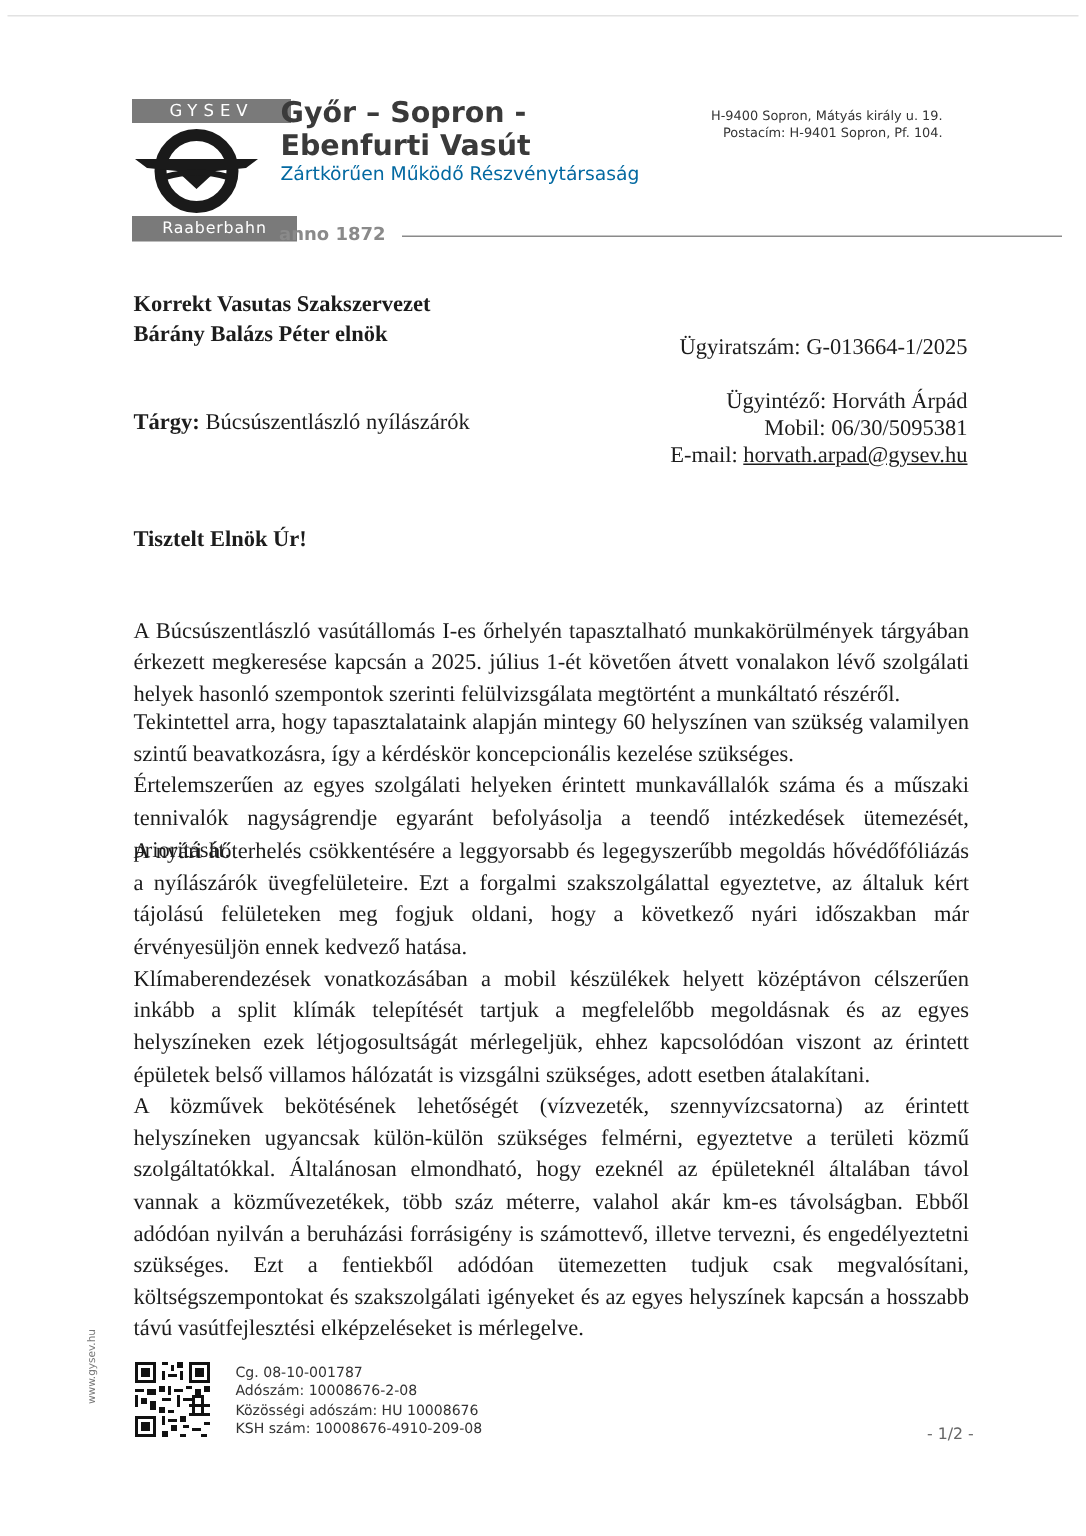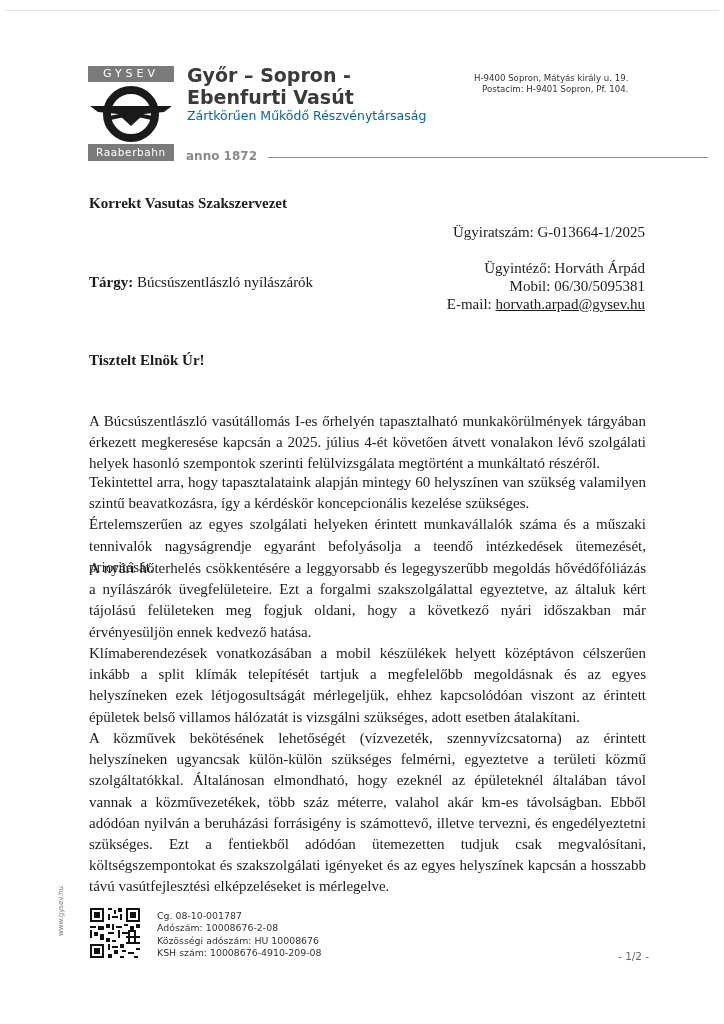--- a/index.html
+++ b/index.html
@@ -3,23 +3,23 @@
   <meta charset="utf-8">
   <style>
     * { box-sizing: border-box; margin: 0; padding: 0; }
     html, body { width: 724px; height: 1024px; background: #ffffff; overflow: hidden; }
     body { position: relative; font-family: "Liberation Serif", serif; color: #1c1c1c; }
 
     .top-rule { position: absolute; left: 5px; top: 10px; width: 714px; height: 1px; background: #e2e2e2; }
 
     
     .logo { position: absolute; left: 88px; top: 66px; width: 86px; height: 96px; }
-    .logo .band-top { position: absolute; left: 0; top: 0; width: 86px; height: 16px; background: #7a7a7a; color: #fff;
+    .logo .band-top { position: absolute; left: 0; top: 0; width: 106px; height: 16px; background: #7a7a7a; color: #fff;
       font-family: "DejaVu Sans", sans-serif; font-size: 11px; letter-spacing: 4px; text-align: center; line-height: 16px; }
-    .logo .band-bottom { position: absolute; left: 0; top: 78px; width: 86px; height: 17px; background: #7a7a7a; color: #fff;
+    .logo .band-bottom { position: absolute; left: 0; top: 78px; width: 110px; height: 17px; background: #7a7a7a; color: #fff;
       font-family: "DejaVu Sans", sans-serif; font-size: 10.5px; letter-spacing: 0.6px; text-align: center; line-height: 17px; }
     .logo svg { position: absolute; left: 0; top: 16px; }
 
     .company-name { position: absolute; left: 187px; top: 64px; width: 270px; font-family: "DejaVu Sans", sans-serif;
       font-weight: bold; font-size: 19px; line-height: 22px; color: #3a3a3a; }
     .company-sub { position: absolute; left: 187px; top: 108px; font-family: "DejaVu Sans", sans-serif; font-size: 12.5px; color: #0369a1; }
     .anno { position: absolute; left: 186px; top: 149px; font-family: "DejaVu Sans", sans-serif; font-weight: bold;
       font-size: 12px; color: #8a8a8a; }
     .anno-rule { position: absolute; left: 268px; top: 157px; width: 440px; height: 1px; background: #8a8a8a; }
     .address { position: absolute; left: 474px; top: 73px; font-family: "DejaVu Sans", sans-serif; font-size: 8.6px;
@@ -73,36 +73,37 @@
 <div class="anno">anno 1872</div>
 <div class="anno-rule"></div>
 
 <div class="address">
   <div>H-9400 Sopron, Mátyás király u. 19.</div>
   <div>Postacím: H-9401 Sopron, Pf. 104.</div>
 </div>
 
 <div class="recipient">
   <div class="b">Korrekt Vasutas Szakszervezet</div>
+  <div class="b">Bárány Balázs Péter elnök</div>
 </div>
 
 <div class="subject">
   <span class="b">Tárgy:</span><span> Búcsúszentlászló nyílászárók</span>
 </div>
 
 <div class="ref">Ügyiratszám: G-013664-1/2025</div>
 <div class="handler">
   <div>Ügyintéző: Horváth Árpád</div>
   <div>Mobil: 06/30/5095381</div>
   <div><span>E-mail: </span><a href="#">horvath.arpad@gysev.hu</a></div>
 </div>
 
 <div class="salutation">Tisztelt Elnök Úr!</div>
 
-<div class="body-text p1">A Búcsúszentlászló vasútállomás I-es őrhelyén tapasztalható munkakörülmények tárgyában érkezett megkeresése kapcsán a 2025. július 4-ét követően átvett vonalakon lévő szolgálati helyek hasonló szempontok szerinti felülvizsgálata megtörtént a munkáltató részéről.</div>
+<div class="body-text p1">A Búcsúszentlászló vasútállomás I-es őrhelyén tapasztalható munkakörülmények tárgyában érkezett megkeresése kapcsán a 2025. július 1-ét követően átvett vonalakon lévő szolgálati helyek hasonló szempontok szerinti felülvizsgálata megtörtént a munkáltató részéről.</div>
 <div class="body-text p2">
   <div>Tekintettel arra, hogy tapasztalataink alapján mintegy 60 helyszínen van szükség valamilyen szintű beavatkozásra, így a kérdéskör koncepcionális kezelése szükséges.</div>
   <div>Értelemszerűen az egyes szolgálati helyeken érintett munkavállalók száma és a műszaki tennivalók nagyságrendje egyaránt befolyásolja a teendő intézkedések ütemezését, prioritását.</div>
 </div>
 <div class="body-text p4">A nyári hőterhelés csökkentésére a leggyorsabb és legegyszerűbb megoldás hővédőfóliázás a nyílászárók üvegfelületeire. Ezt a forgalmi szakszolgálattal egyeztetve, az általuk kért tájolású felületeken meg fogjuk oldani, hogy a következő nyári időszakban már érvényesüljön ennek kedvező hatása.</div>
 <div class="body-text p5">Klímaberendezések vonatkozásában a mobil készülékek helyett középtávon célszerűen inkább a split klímák telepítését tartjuk a megfelelőbb megoldásnak és az egyes helyszíneken ezek létjogosultságát mérlegeljük, ehhez kapcsolódóan viszont az érintett épületek belső villamos hálózatát is vizsgálni szükséges, adott esetben átalakítani.</div>
 <div class="body-text p6">A közművek bekötésének lehetőségét (vízvezeték, szennyvízcsatorna) az érintett helyszíneken ugyancsak külön-külön szükséges felmérni, egyeztetve a területi közmű szolgáltatókkal. Általánosan elmondható, hogy ezeknél az épületeknél általában távol vannak a közművezetékek, több száz méterre, valahol akár km-es távolságban. Ebből adódóan nyilván a beruházási forrásigény is számottevő, illetve tervezni, és engedélyeztetni szükséges. Ezt a fentiekből adódóan ütemezetten tudjuk csak megvalósítani, költségszempontokat és szakszolgálati igényeket és az egyes helyszínek kapcsán a hosszabb távú vasútfejlesztési elképzeléseket is mérlegelve.</div>
 
 <div class="footer-url">www.gysev.hu</div>
 <svg class="qr" viewBox="0 0 25 25" shape-rendering="crispEdges">

